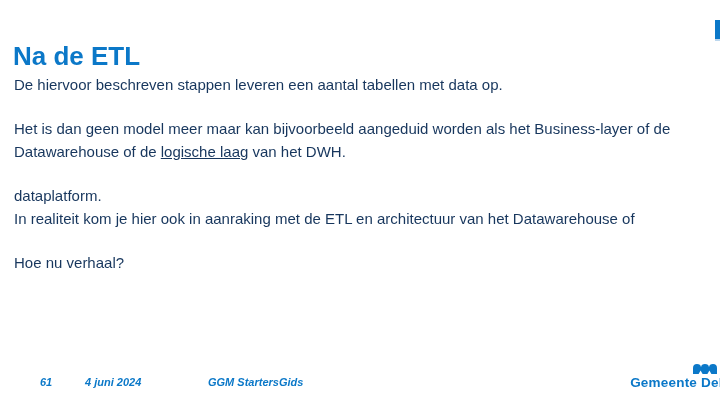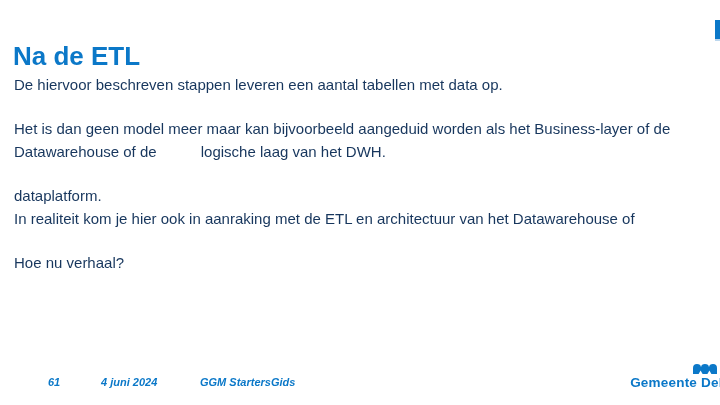--- a/index.html
+++ b/index.html
@@ -34,32 +34,32 @@
   
   .body{
     position:absolute;left:14px;top:73px;right:20px;
     font-size:15px;line-height:23px;
     color:#17365d;
   }
   .para{margin:0 0 21px 0;}
   .line{white-space:nowrap;}
   .inline-link{
     color:#17365d;
+    text-decoration:underline;
     cursor:pointer;
-    margin-left:40px;
   }
   
   .footer-item{
     position:absolute;top:376px;
     font-size:11px;font-style:italic;font-weight:bold;
     color:#0b78c8;white-space:nowrap;
   }
-  .f-page{left:48px;}
-  .f-date{left:101px;}
-  .f-doc{left:200px;}
+  .f-page{left:40px;}
+  .f-date{left:85px;}
+  .f-doc{left:208px;}
   
   .logo{
     position:absolute;top:363px;right:19px;
     text-align:right;
   }
   .logo-icon{
     display:block;
     margin:0 15px 1px auto;
     width:24px;height:11px;
   }

